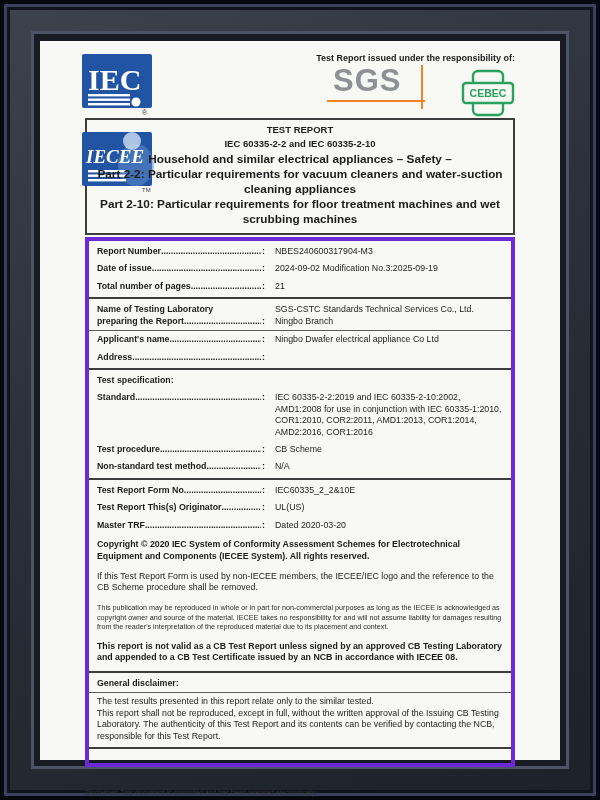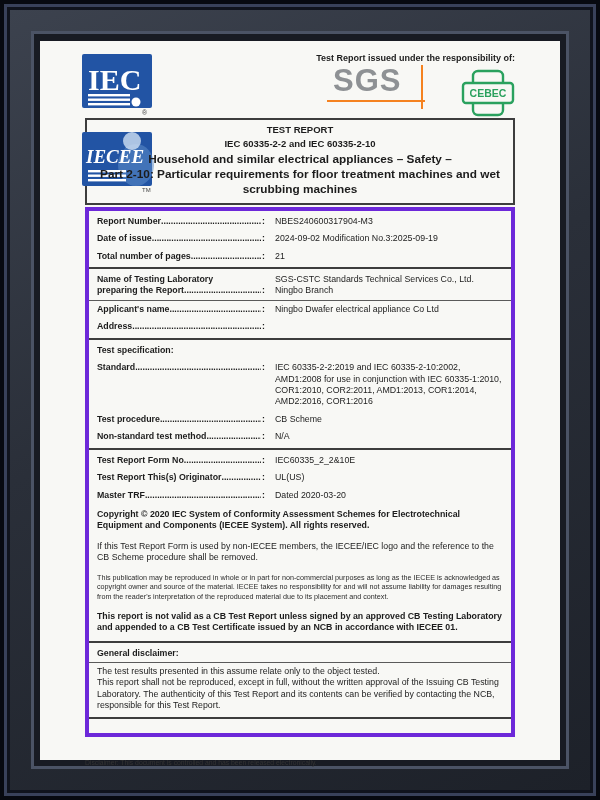--- a/index.html
+++ b/index.html
@@ -110,20 +110,21 @@
           <text x="27" y="28" text-anchor="middle" font-size="10.5" font-weight="bold" fill="#2aa15e">CEBEC</text>
         </svg>
       </div>
     </div>
   </div>
 
   <div class="title-box">
     <div class="t-small">TEST REPORT</div>
     <div class="t-small">IEC 60335-2-2 and IEC 60335-2-10</div>
     <div class="t-big">Household and similar electrical appliances – Safety –</div>
+    <div class="t-big">Part 2-2: Particular requirements for vacuum cleaners and water-suction cleaning appliances</div>
     <div class="t-big">Part 2-10: Particular requirements for floor treatment machines and wet scrubbing machines</div>
   </div>
 
   <div class="rtable">
 
     <div class="sec">
       <div class="row">
         <div class="lblcell lline">
             <span class="lbl">Report Number</span>
             <span class="dots">................................................................................</span>
@@ -227,27 +228,27 @@
         <div class="lblcell lline">
             <span class="lbl">Master TRF</span>
             <span class="dots">................................................................................</span>
             <span class="colon">:</span>
           </div>
         <div class="valcell">Dated 2020-03-20</div>
       </div>
       <div class="prow copyright">Copyright © 2020 IEC System of Conformity Assessment Schemes for Electrotechnical Equipment and Components (IECEE System). All rights reserved.</div>
       <div class="prow notice">If this Test Report Form is used by non-IECEE members, the IECEE/IEC logo and the reference to the CB Scheme procedure shall be removed.</div>
       <div class="prow fineprint">This publication may be reproduced in whole or in part for non-commercial purposes as long as the IECEE is acknowledged as copyright owner and source of the material. IECEE takes no responsibility for and will not assume liability for damages resulting from the reader's interpretation of the reproduced material due to its placement and context.</div>
-      <div class="prow validity">This report is not valid as a CB Test Report unless signed by an approved CB Testing Laboratory and appended to a CB Test Certificate issued by an NCB in accordance with IECEE 01.</div>
+      <div class="prow validity">This report is not valid as a CB Test Report unless signed by an approved CB Testing Laboratory and appended to a CB Test Certificate issued by an NCB in accordance with IECEE 08.</div>
     </div>
 
     <div class="sec">
       <div class="prow heading">General disclaimer:</div>
       <div class="prow thin-top">
-        <div>The test results presented in this assume relate only to the object tested.</div>
+        <div>The test results presented in this report relate only to the similar tested.</div>
         <div>This report shall not be reproduced, except in full, without the written approval of the Issuing CB Testing Laboratory. The authenticity of this Test Report and its contents can be verified by contacting the NCB, responsible for this Test Report.</div>
       </div>
     </div>
 
     <div class="sec empty-row"></div>
   </div>
 
   <div class="footer">
     <div>Disclaimer: This document is controlled and has been released electronically.</div>
 

